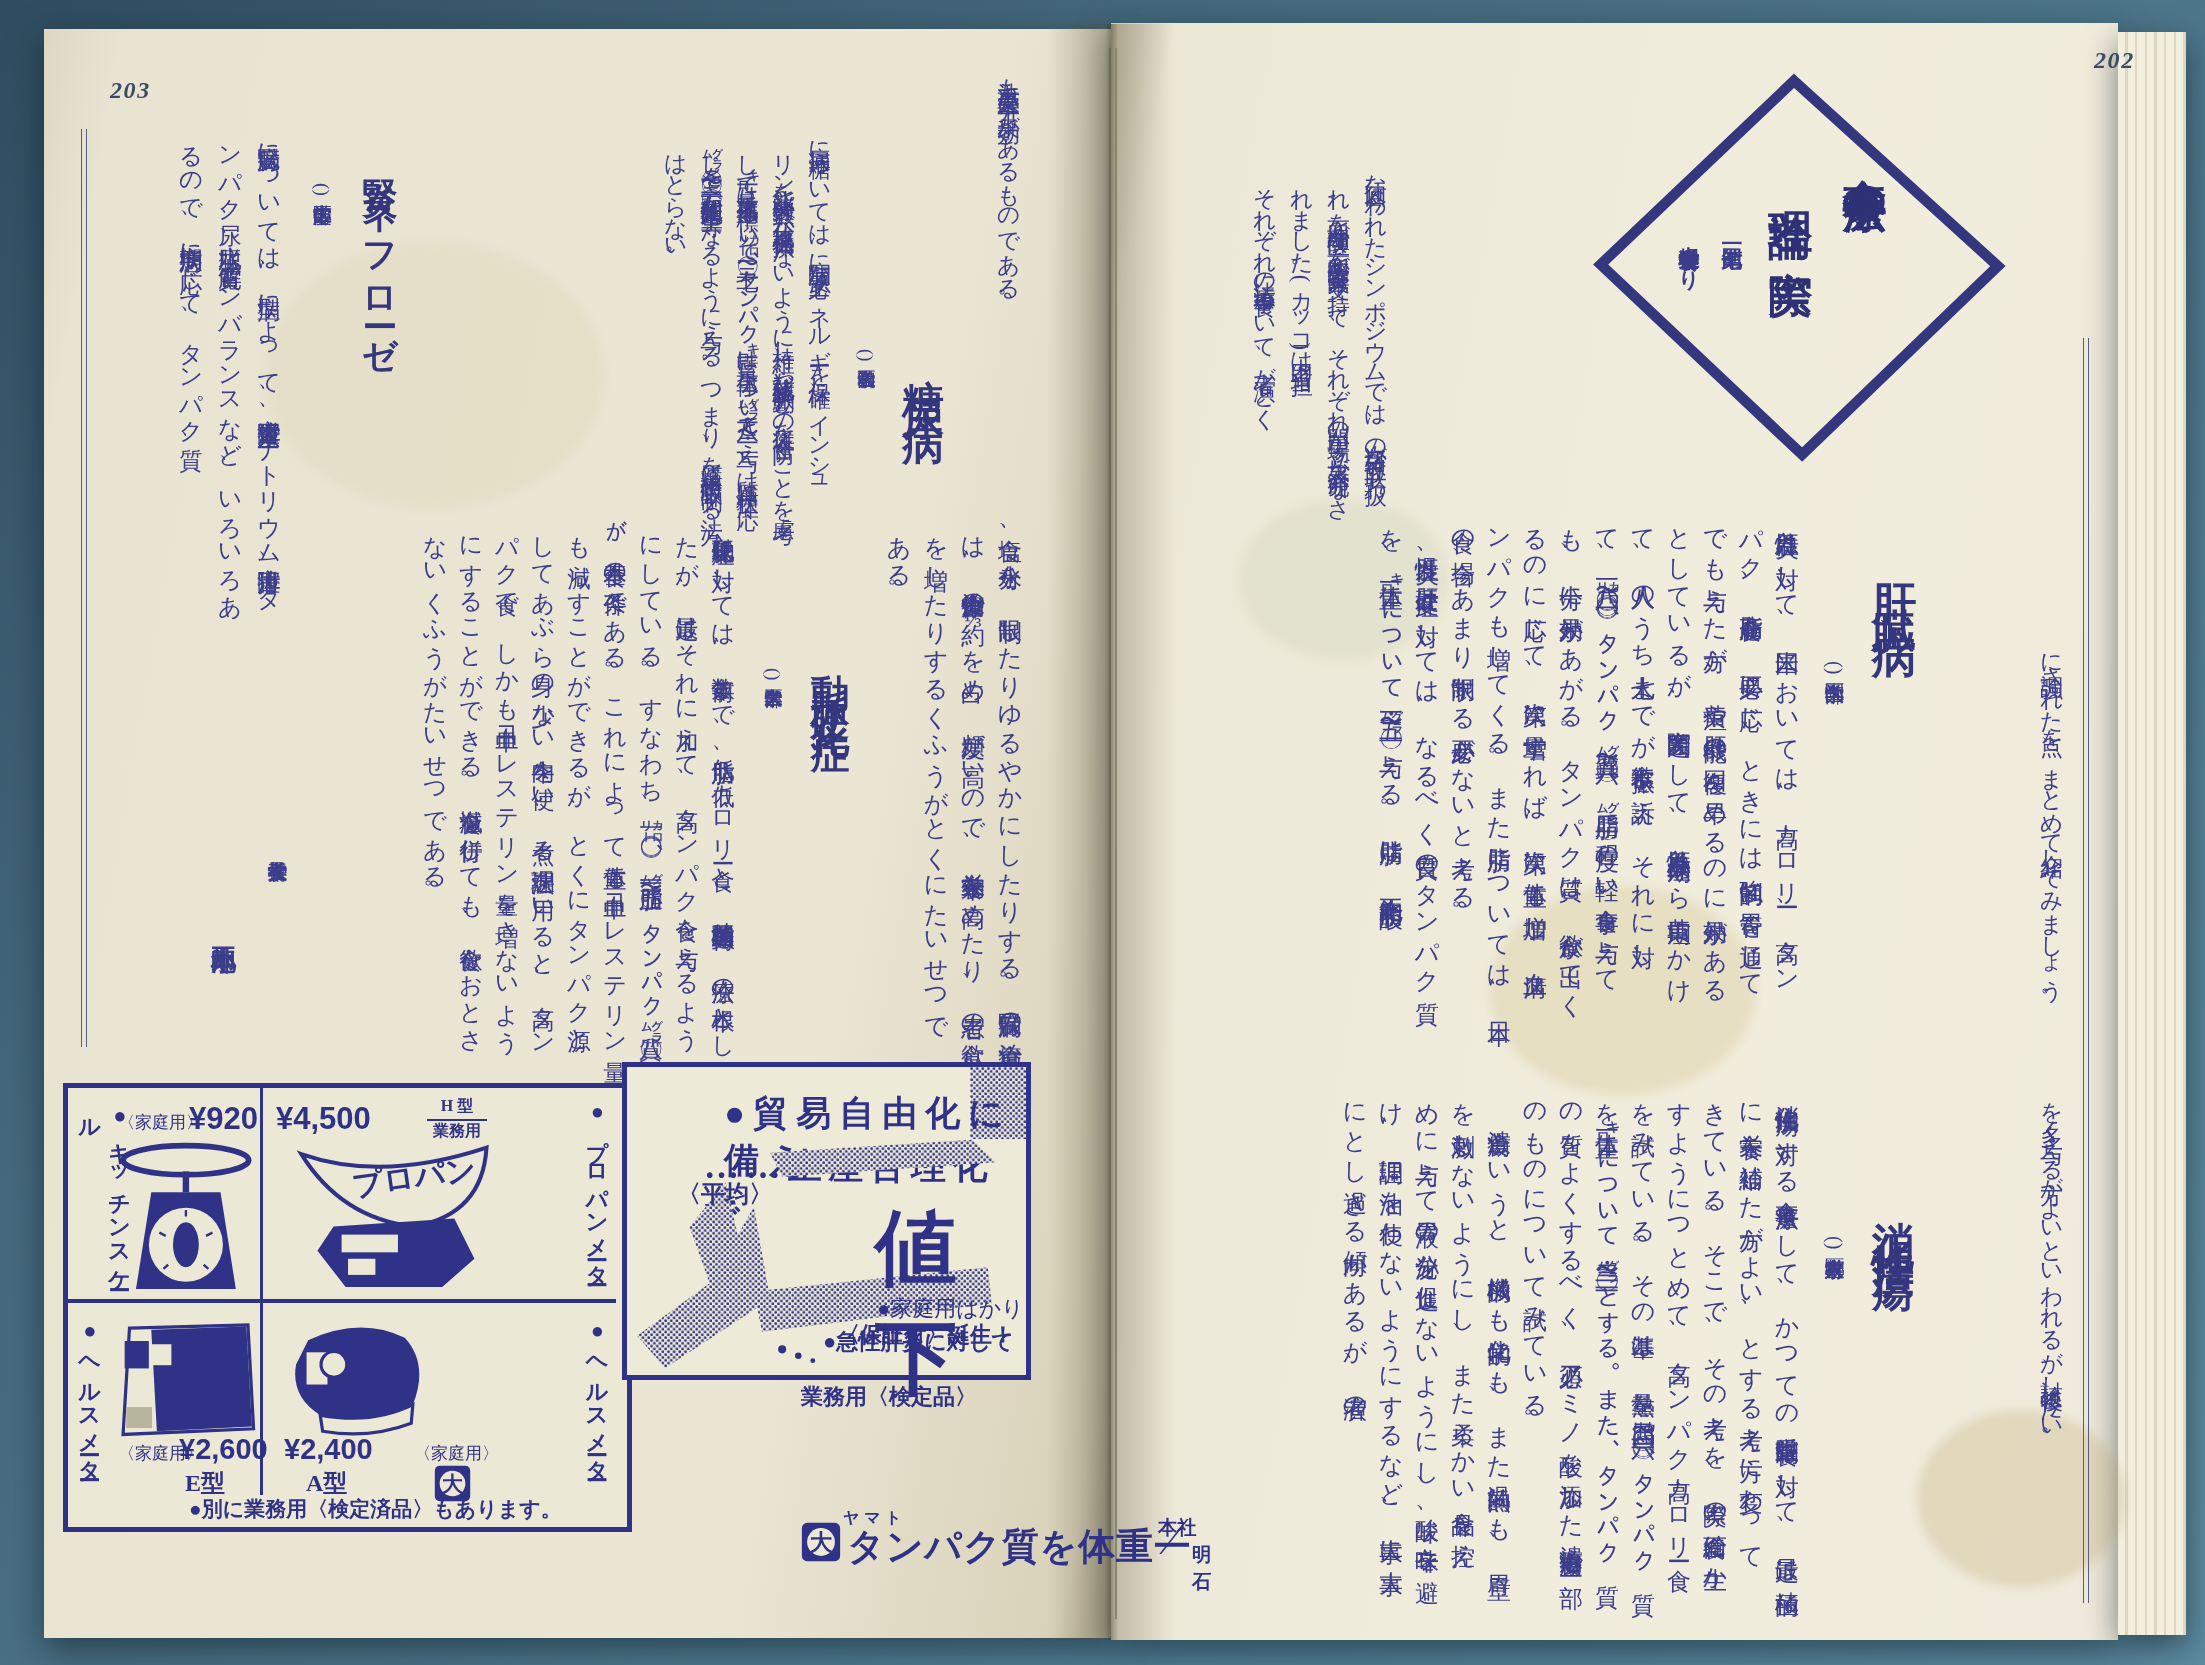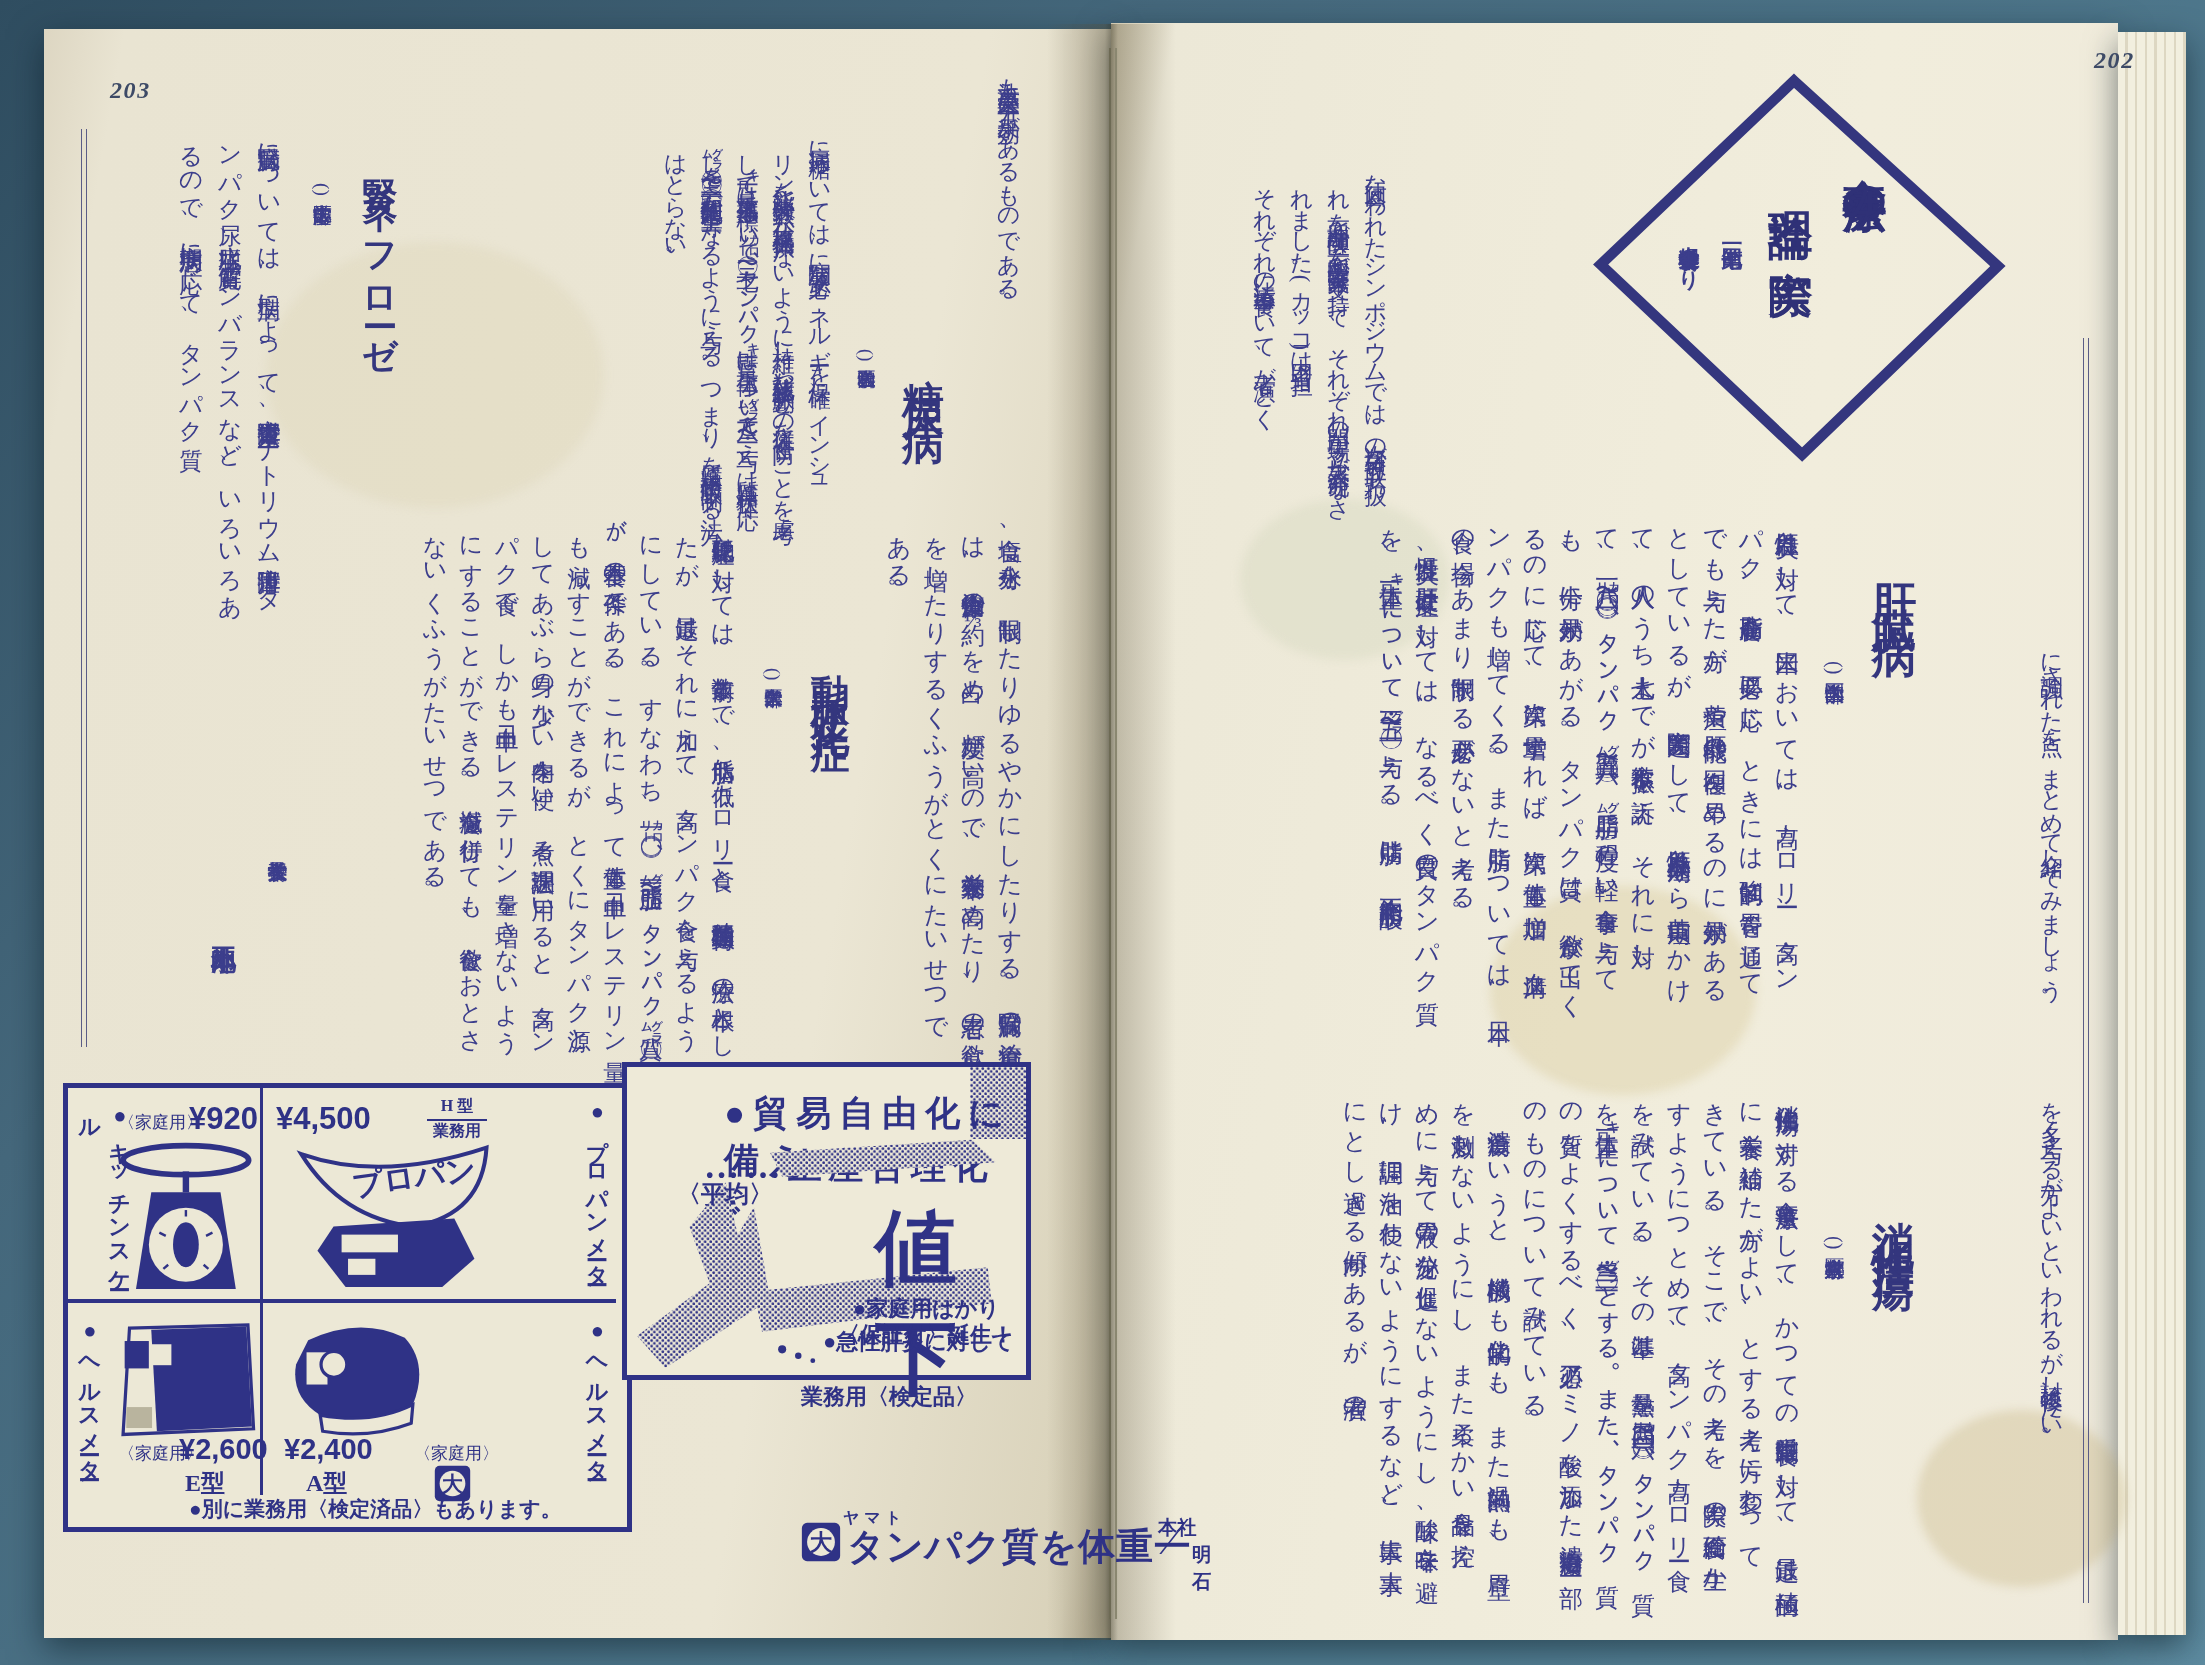--- a/index.html
+++ b/index.html
@@ -220,21 +220,21 @@
   <svg class="abs" style="left:6.4px;top:63px;" width="387" height="242" viewBox="0 0 480 300">
     <polygon points="170,28 420,12 450,40 185,58" fill="url(#halftone)"></polygon>
     <polygon points="115,65 130,130 150,95 170,210 40,295 5,255 95,190 70,120" fill="url(#halftone)"></polygon>
     <polygon points="150,200 440,170 445,215 160,250" fill="url(#halftone)"></polygon>
     <circle cx="185" cy="272" r="5" fill="#2f3286"></circle>
       <circle cx="205" cy="280" r="4" fill="#2f3286"></circle>
       <circle cx="223" cy="286" r="3" fill="#2f3286"></circle>
   </svg>
   <div class="ink" style="position:absolute;left:50px;top:111px;font-size:24px;font-weight:bold;">〈平均〉</div>
   <div class="ink" style="position:absolute;left:248px;top:127px;font-size:82px;font-weight:700;letter-spacing:3.2px;">値下</div>
-  <div class="ink" style="position:absolute;left:226px;top:227px;font-size:22px;font-weight:bold;text-align:right;">●家庭用はかり</div>
+  <div class="ink" style="position:absolute;left:250px;top:227px;font-size:22px;font-weight:normal;text-align:right;">●家庭用はかり</div>
   <div class="ink" style="position:absolute;left:211px;top:253px;font-size:22px;font-weight:bold;">〈保証付〉誕生！</div>
 </div>
 
 <div class="abs ink" style="left:823px;top:1327px;font-size:22px;font-weight:bold;">●急性肝炎に対して</div>
 <div class="abs ink" style="left:801px;top:1353px;font-size:22px;font-weight:bold;margin-top:29px;">業務用〈検定品〉</div>
 <div class="abs ink" style="left:843px;top:1508px;font-size:16px;font-weight:bold;letter-spacing:4.8px;">ヤマト</div>
 <svg class="abs" style="left:801px;top:1522px;" width="40" height="40" viewBox="0 0 46 46">
   <rect x="1" y="1" width="44" height="44" rx="6" fill="#2f3286"></rect>
   <circle cx="23" cy="23" r="16" fill="#ece8d6"></circle>
   <text x="23" y="32" font-size="26" font-weight="bold" fill="#2f3286" text-anchor="middle">大</text>

